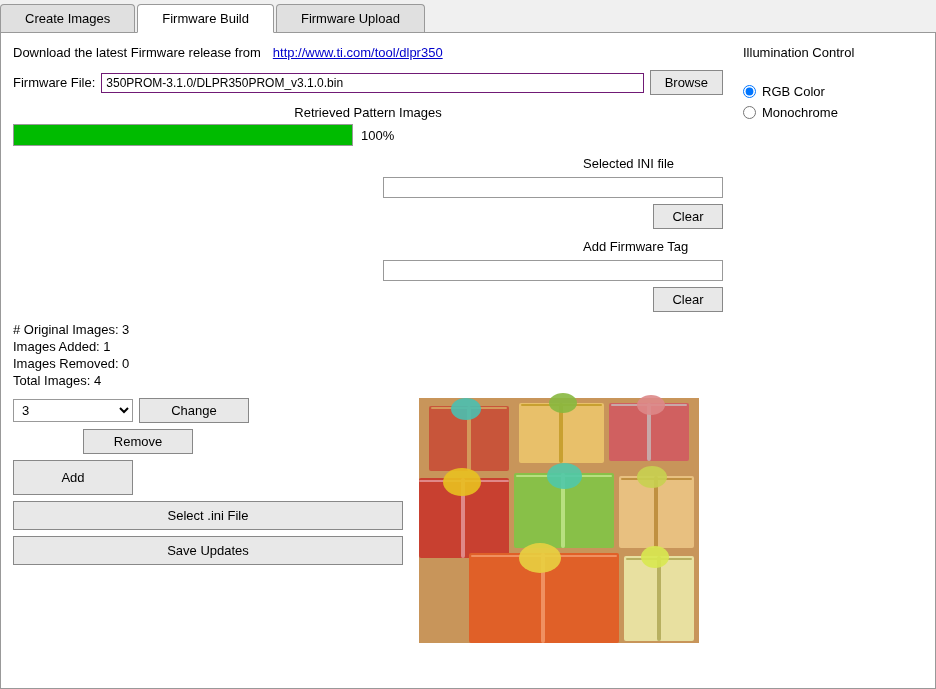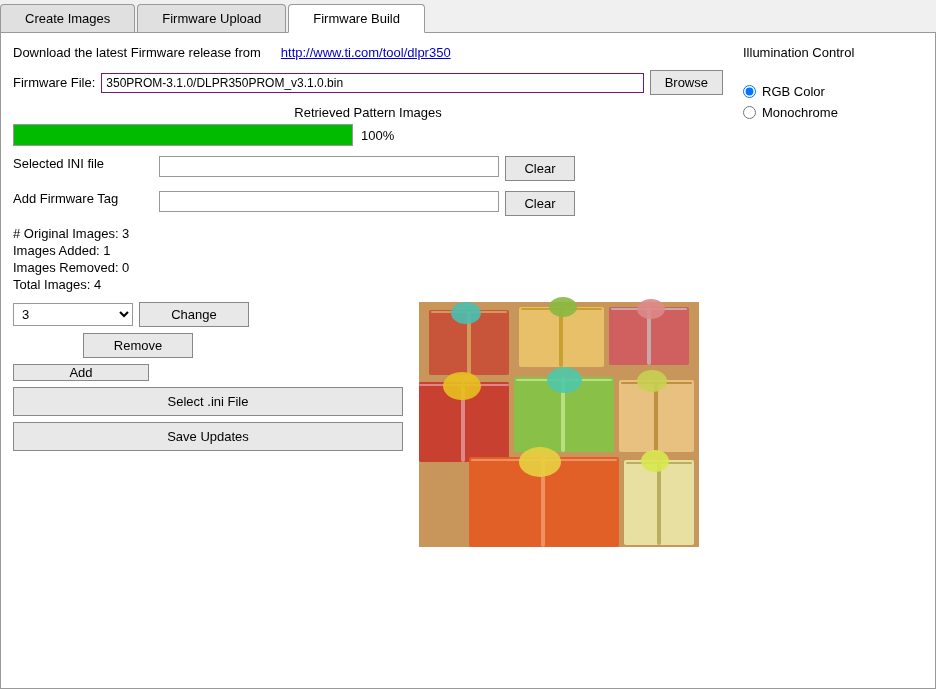--- a/index.html
+++ b/index.html
@@ -63,21 +63,21 @@
       width: 190px;
       display: flex;
       flex-direction: column;
       gap: 20px;
       padding-left: 10px;
     }
     
     .firmware-link-row {
       display: flex;
       align-items: center;
-      gap: 20px;
+      gap: 12px;
       flex-wrap: wrap;
     }
     .firmware-link-row a {
       color: #0000cc;
     }
     
     .firmware-file-row {
       display: flex;
       align-items: center;
       gap: 6px;
@@ -124,22 +124,23 @@
     .progress-bar-fill {
       height: 100%;
       background: #00bb00;
     }
     .progress-pct {
       font-size: 13px;
     }
     
     .ini-row, .tag-row {
       display: flex;
-      align-items: flex-start;
-      gap: 6px;
+      align-items: flex-end;
+      gap: 6px;
+      flex-direction: column;
     }
     .ini-row label, .tag-row label {
       white-space: nowrap;
       min-width: 140px;
     }
     .ini-row input[type="text"], .tag-row input[type="text"] {
       width: 340px;
       padding: 2px 4px;
       border: 1px solid #999;
       font-size: 13px;
@@ -166,22 +167,22 @@
       padding: 2px 4px;
       border: 1px solid #999;
       font-size: 13px;
       background: white;
     }
     .change-btn {
       min-width: 110px;
       padding: 4px 10px;
     }
     .add-btn {
-      width: 136px;
-      padding: 0 10px;
+      width: 120px;
+      padding: 9px 10px;
     }
     .bottom-btn {
       width: 390px;
       padding: 6px 10px;
       border: 1px solid #888;
       background: #e8e8e8;
       cursor: pointer;
       font-size: 13px;
       text-align: center;
     }
@@ -214,22 +215,22 @@
       border-radius: 2px;
     }
   </style>
 </head>
 <body>
 
 <div class="window">
 
   <div class="tab-bar">
     <div class="tab">Create Images</div>
+    <div class="tab active">Firmware Build</div>
     <div class="tab">Firmware Upload</div>
-    <div class="tab active">Firmware Build</div>
   </div>
 
   <div class="content">
 
     <div class="left-panel">
 
       <div class="firmware-link-row">
         <span>Download the latest Firmware release from</span>
         <a href="#">http://www.ti.com/tool/dlpr350</a>
       </div>

